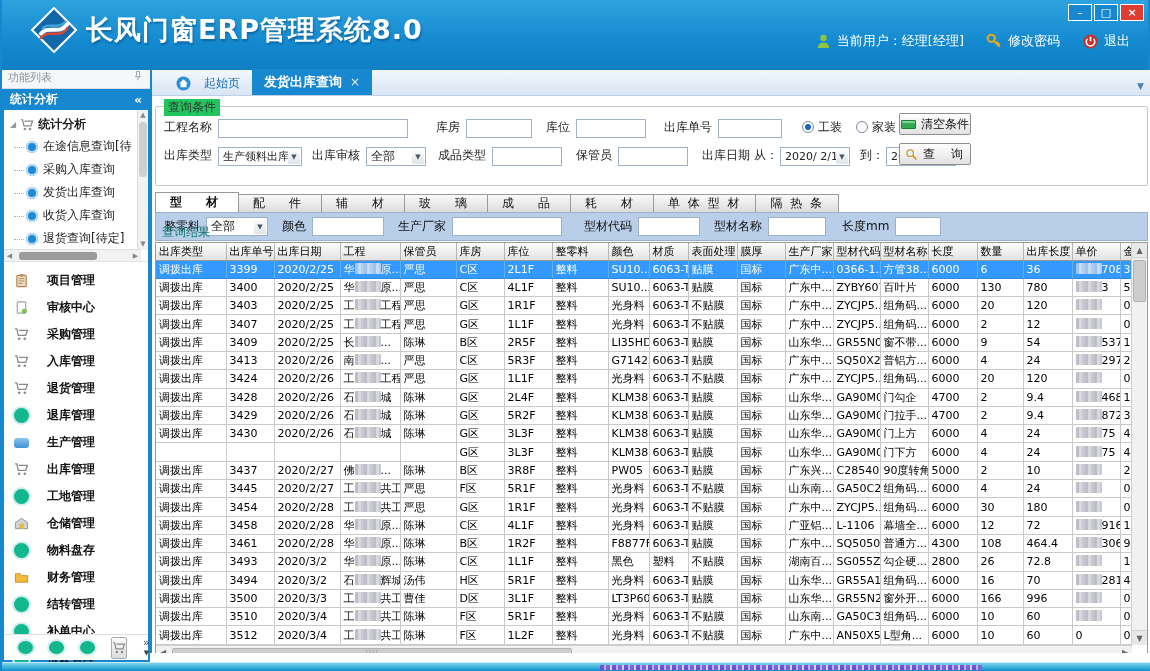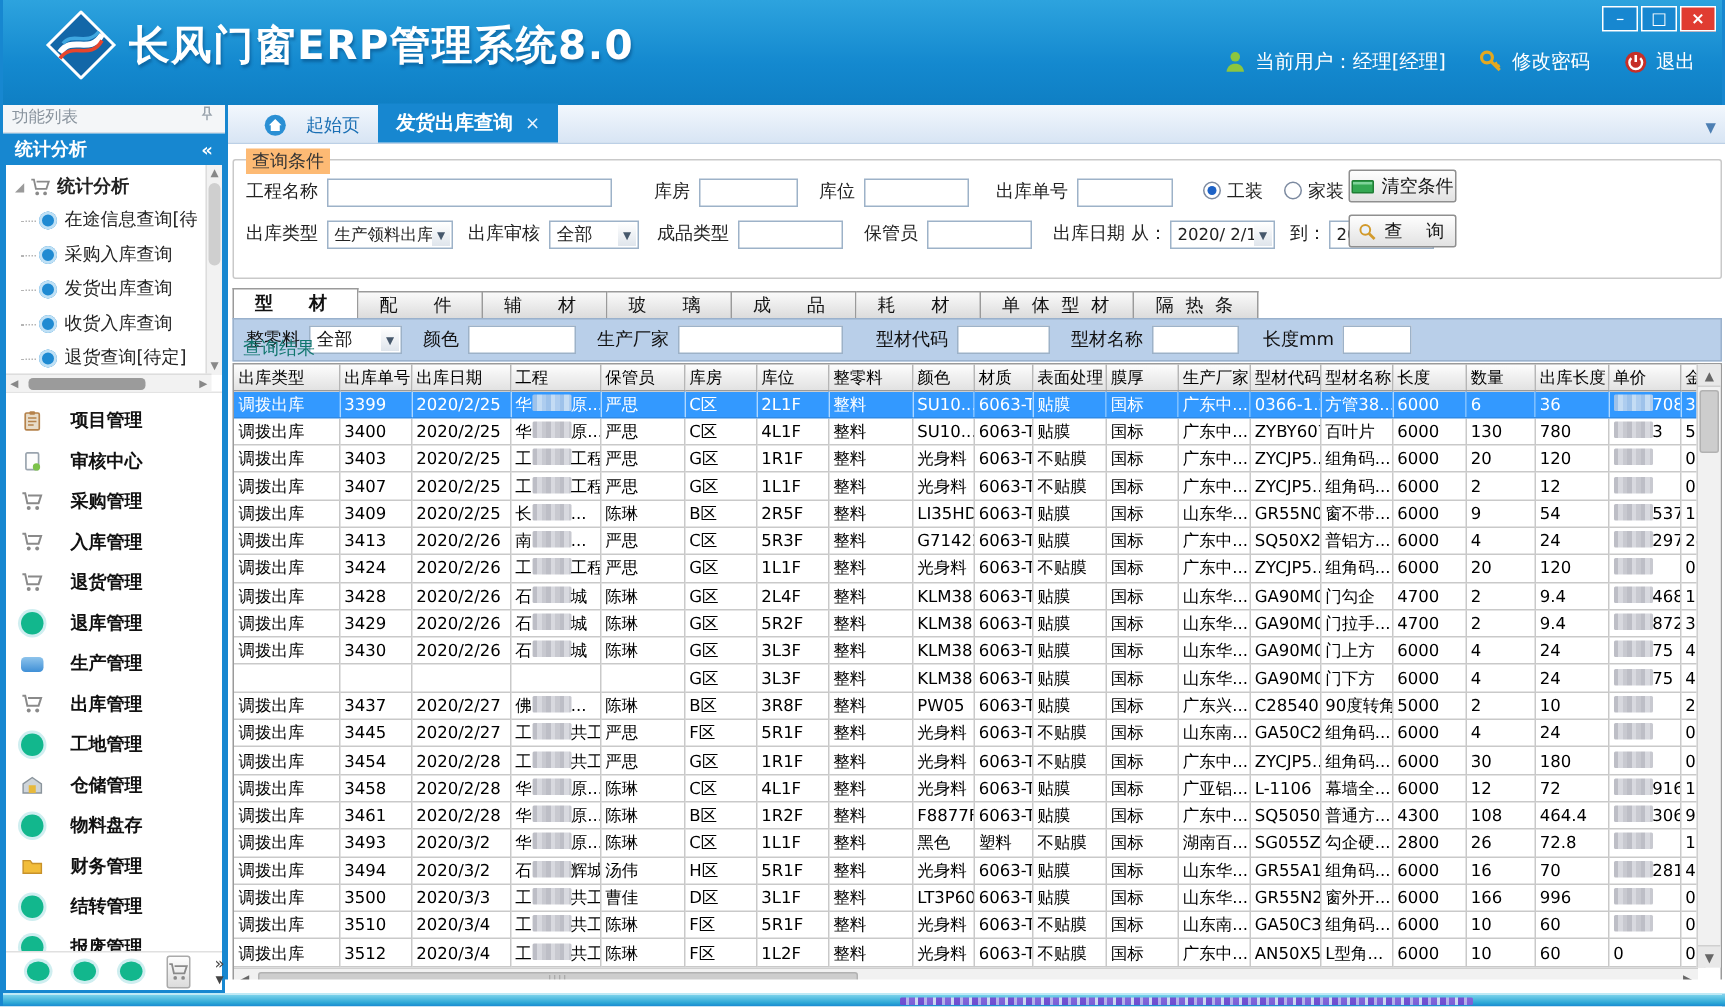--- a/index.html
+++ b/index.html
@@ -54,21 +54,21 @@
   .tabbar { position:absolute; left:0; top:0; width:100%; height:26px;
     background:linear-gradient(#f2f7fd,#d8e5f4); border-bottom:1px solid #bcd0e6; display:flex; align-items:flex-end; }
   .tab-start { display:flex; align-items:center; gap:13px; padding:0 12px 0 24px; height:24px; font-size:12px; color:#1a6fb4; }
   .tab-active { display:flex; align-items:center; gap:8px; height:26px; padding:0 12px; background:#1787d0; color:#fff;
     font-size:13px; font-weight:bold; }
   .tab-close { font-size:12px; font-weight:normal; color:#e8f4ff; }
   .tab-overflow { margin-left:auto; color:#4d7fb3; font-size:9px; padding:0 6px 4px 0; }
 
   
   .groupbox { position:absolute; border:1px solid #c9c9c9; border-radius:2px; }
-  .gb-label { position:absolute; top:-8px; left:8px; background:#fdba74; padding:0 4px; font-size:12px; color:#333; }
+  .gb-label { position:absolute; top:-8px; left:8px; background:#22c55e; padding:0 4px; font-size:12px; color:#333; }
   .q-panel { left:3px; top:36px; width:993px; height:80px; }
   .q-row { position:absolute; left:8px; right:4px; display:flex; align-items:flex-start; font-size:12px; color:#222; }
   .q-row.r1 { top:12px; } .q-row.r2 { top:40px; }
   .lbl { white-space:nowrap; }
   input.tb { height:19px; border:1px solid #9db2c8; background:#fff; font-size:12px; padding:0 3px; font-family:"DejaVu Sans",sans-serif; }
   .combo { height:19px; border:1px solid #9db2c8; background:#fff; font-size:12px; display:inline-flex; align-items:center; position:relative; padding:0 14px 0 4px; white-space:nowrap; }
   .combo .da { position:absolute; right:1px; top:1px; bottom:1px; width:12px; background:linear-gradient(#fefefe,#dfe5ec); color:#46586c; font-size:7px; display:flex; align-items:center; justify-content:center; }
   .radio { width:12px; height:12px; border:1px solid #7c8aa0; border-radius:50%; background:#fff; display:inline-block; position:relative; margin-right:4px; vertical-align:-2px; }
   .radio.on:after { content:""; position:absolute; left:2px; top:2px; width:6px; height:6px; border-radius:50%; background:#1d62c6; }
   .q-btn { position:absolute; width:72px; height:22px; background:linear-gradient(#fefefe,#e2e2e2); border:1px solid #8f8f8f; border-radius:2px;
@@ -321,20 +321,24 @@
           </div>
           <div class="menu-item">
             <svg width="15" height="15">
               <use href="#sym-folder"></use>
             </svg>
             <span>财务管理</span>
           </div>
           <div class="menu-item">
             <span class="dot-ic"></span>
             <span>结转管理</span>
+          </div>
+          <div class="menu-item">
+            <span class="dot-ic"></span>
+            <span>补单中心</span>
           </div>
           <div class="menu-item">
             <span class="dot-ic"></span>
             <span>报废管理</span>
           </div>
         </div>
       <div class="side-bottom">
         <span class="dot-ic" style="width:13px;height:13px"></span>
         <span class="dot-ic" style="width:13px;height:13px"></span>
         <span class="dot-ic" style="width:13px;height:13px"></span>

